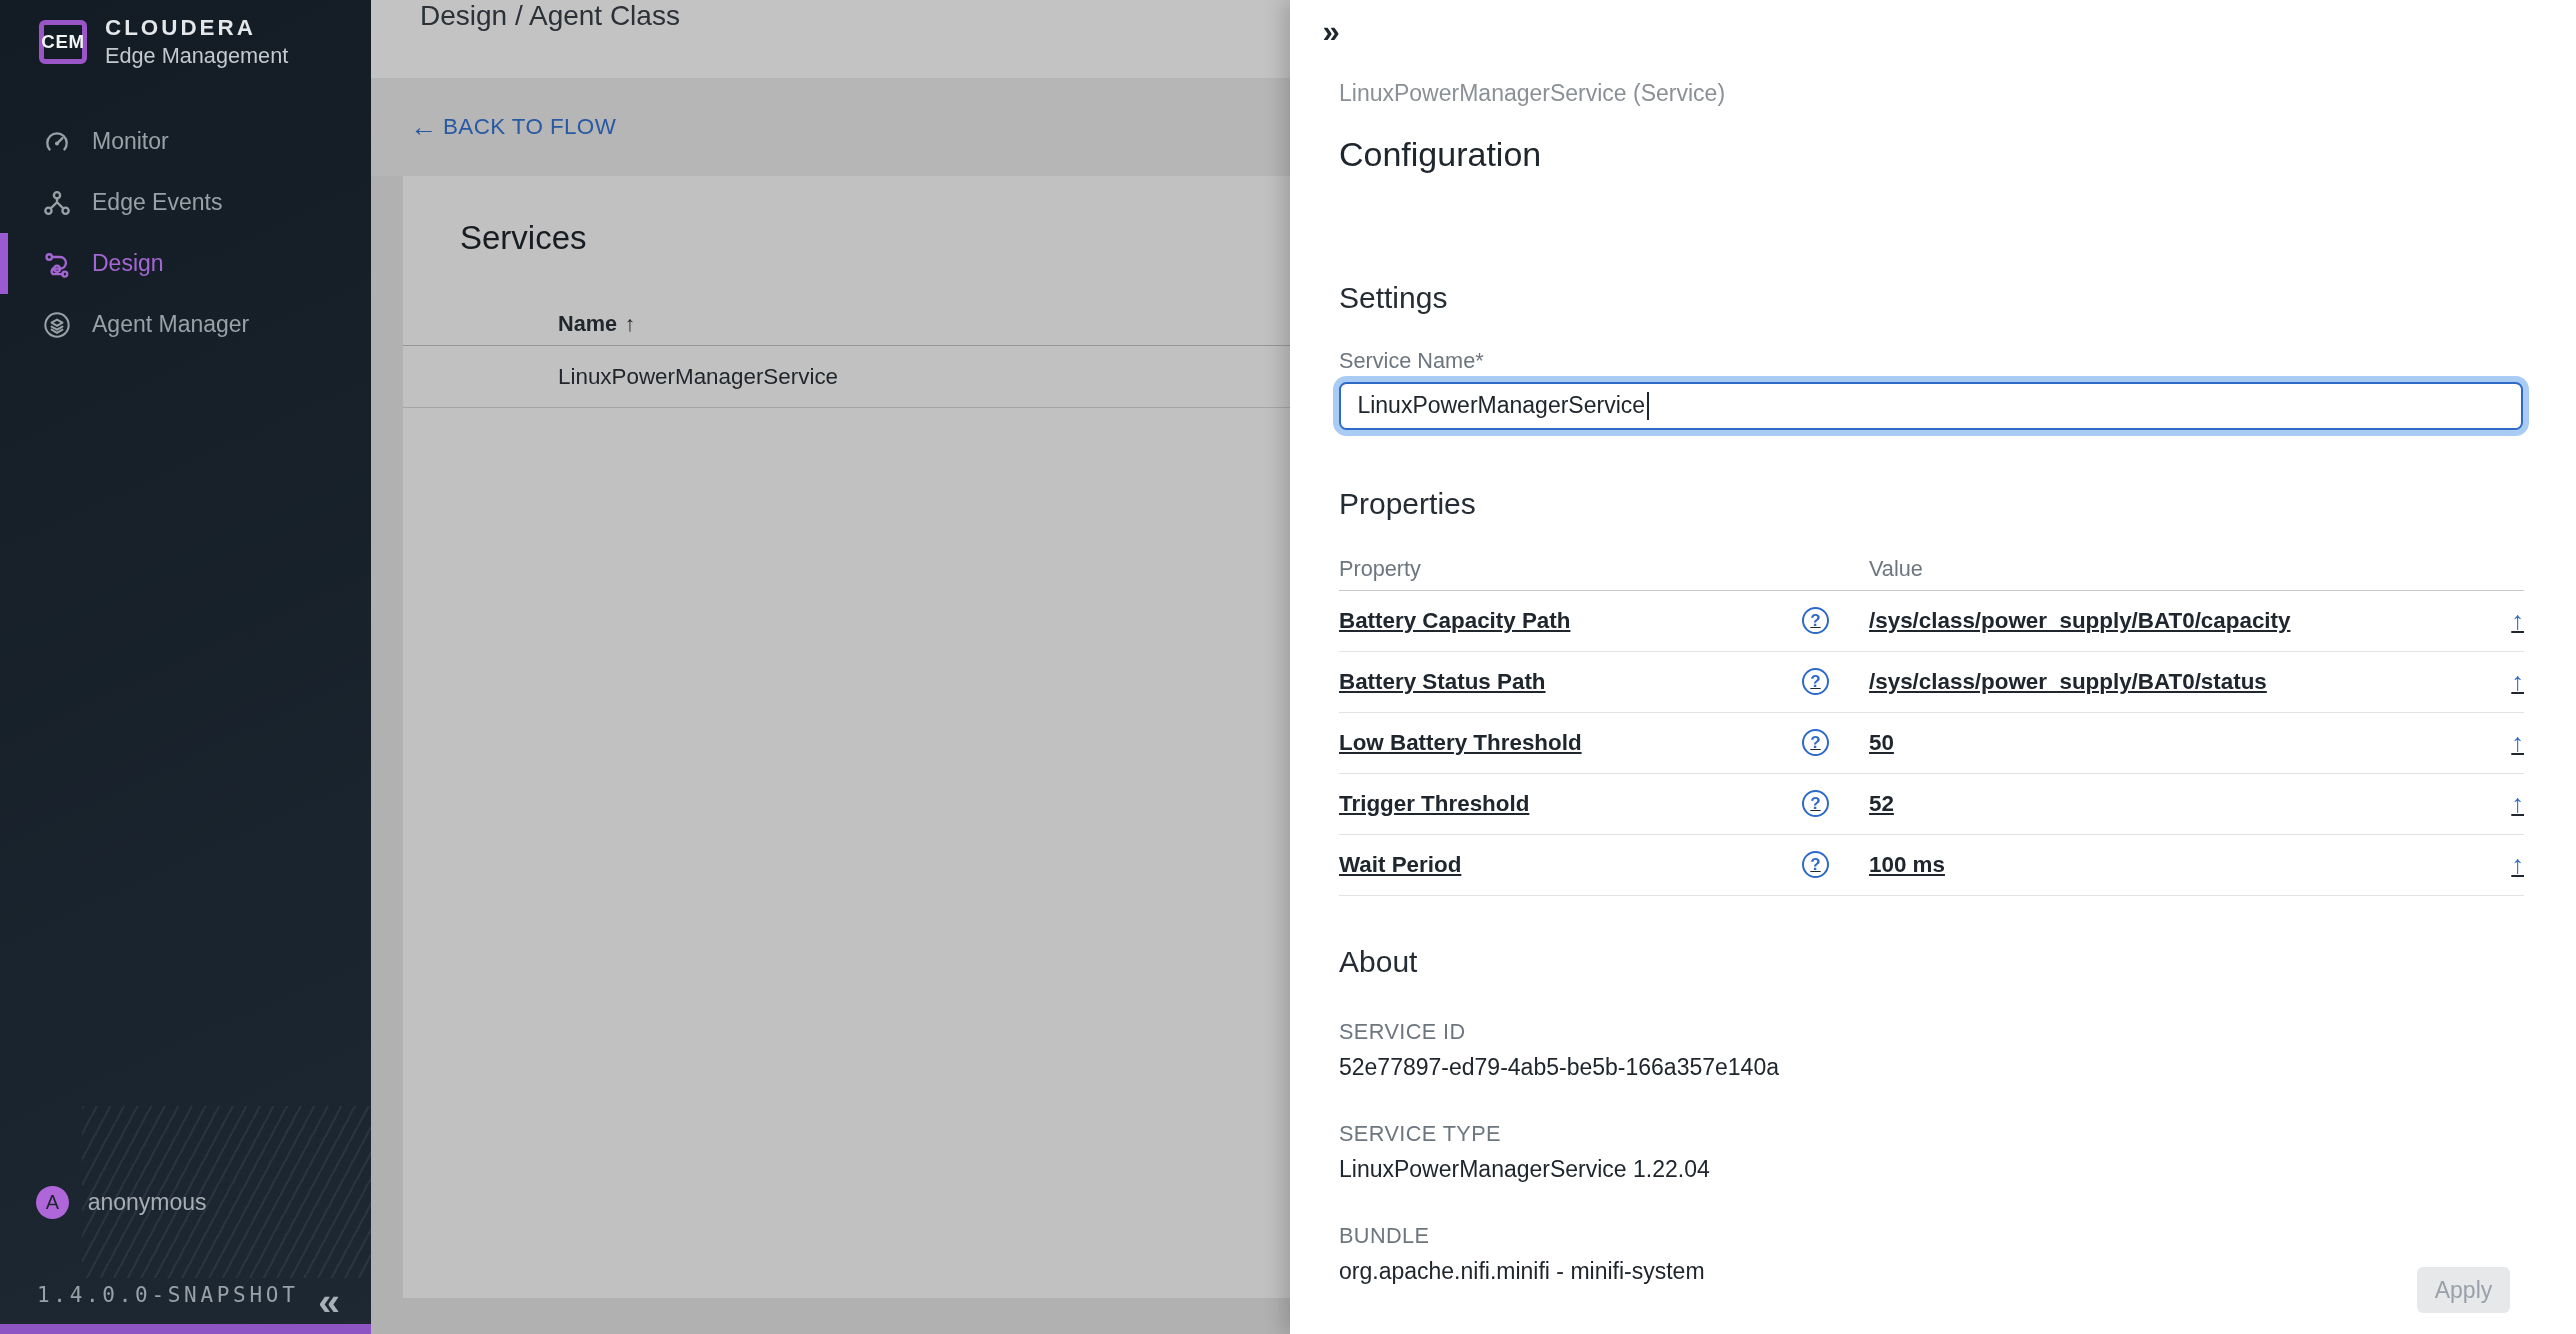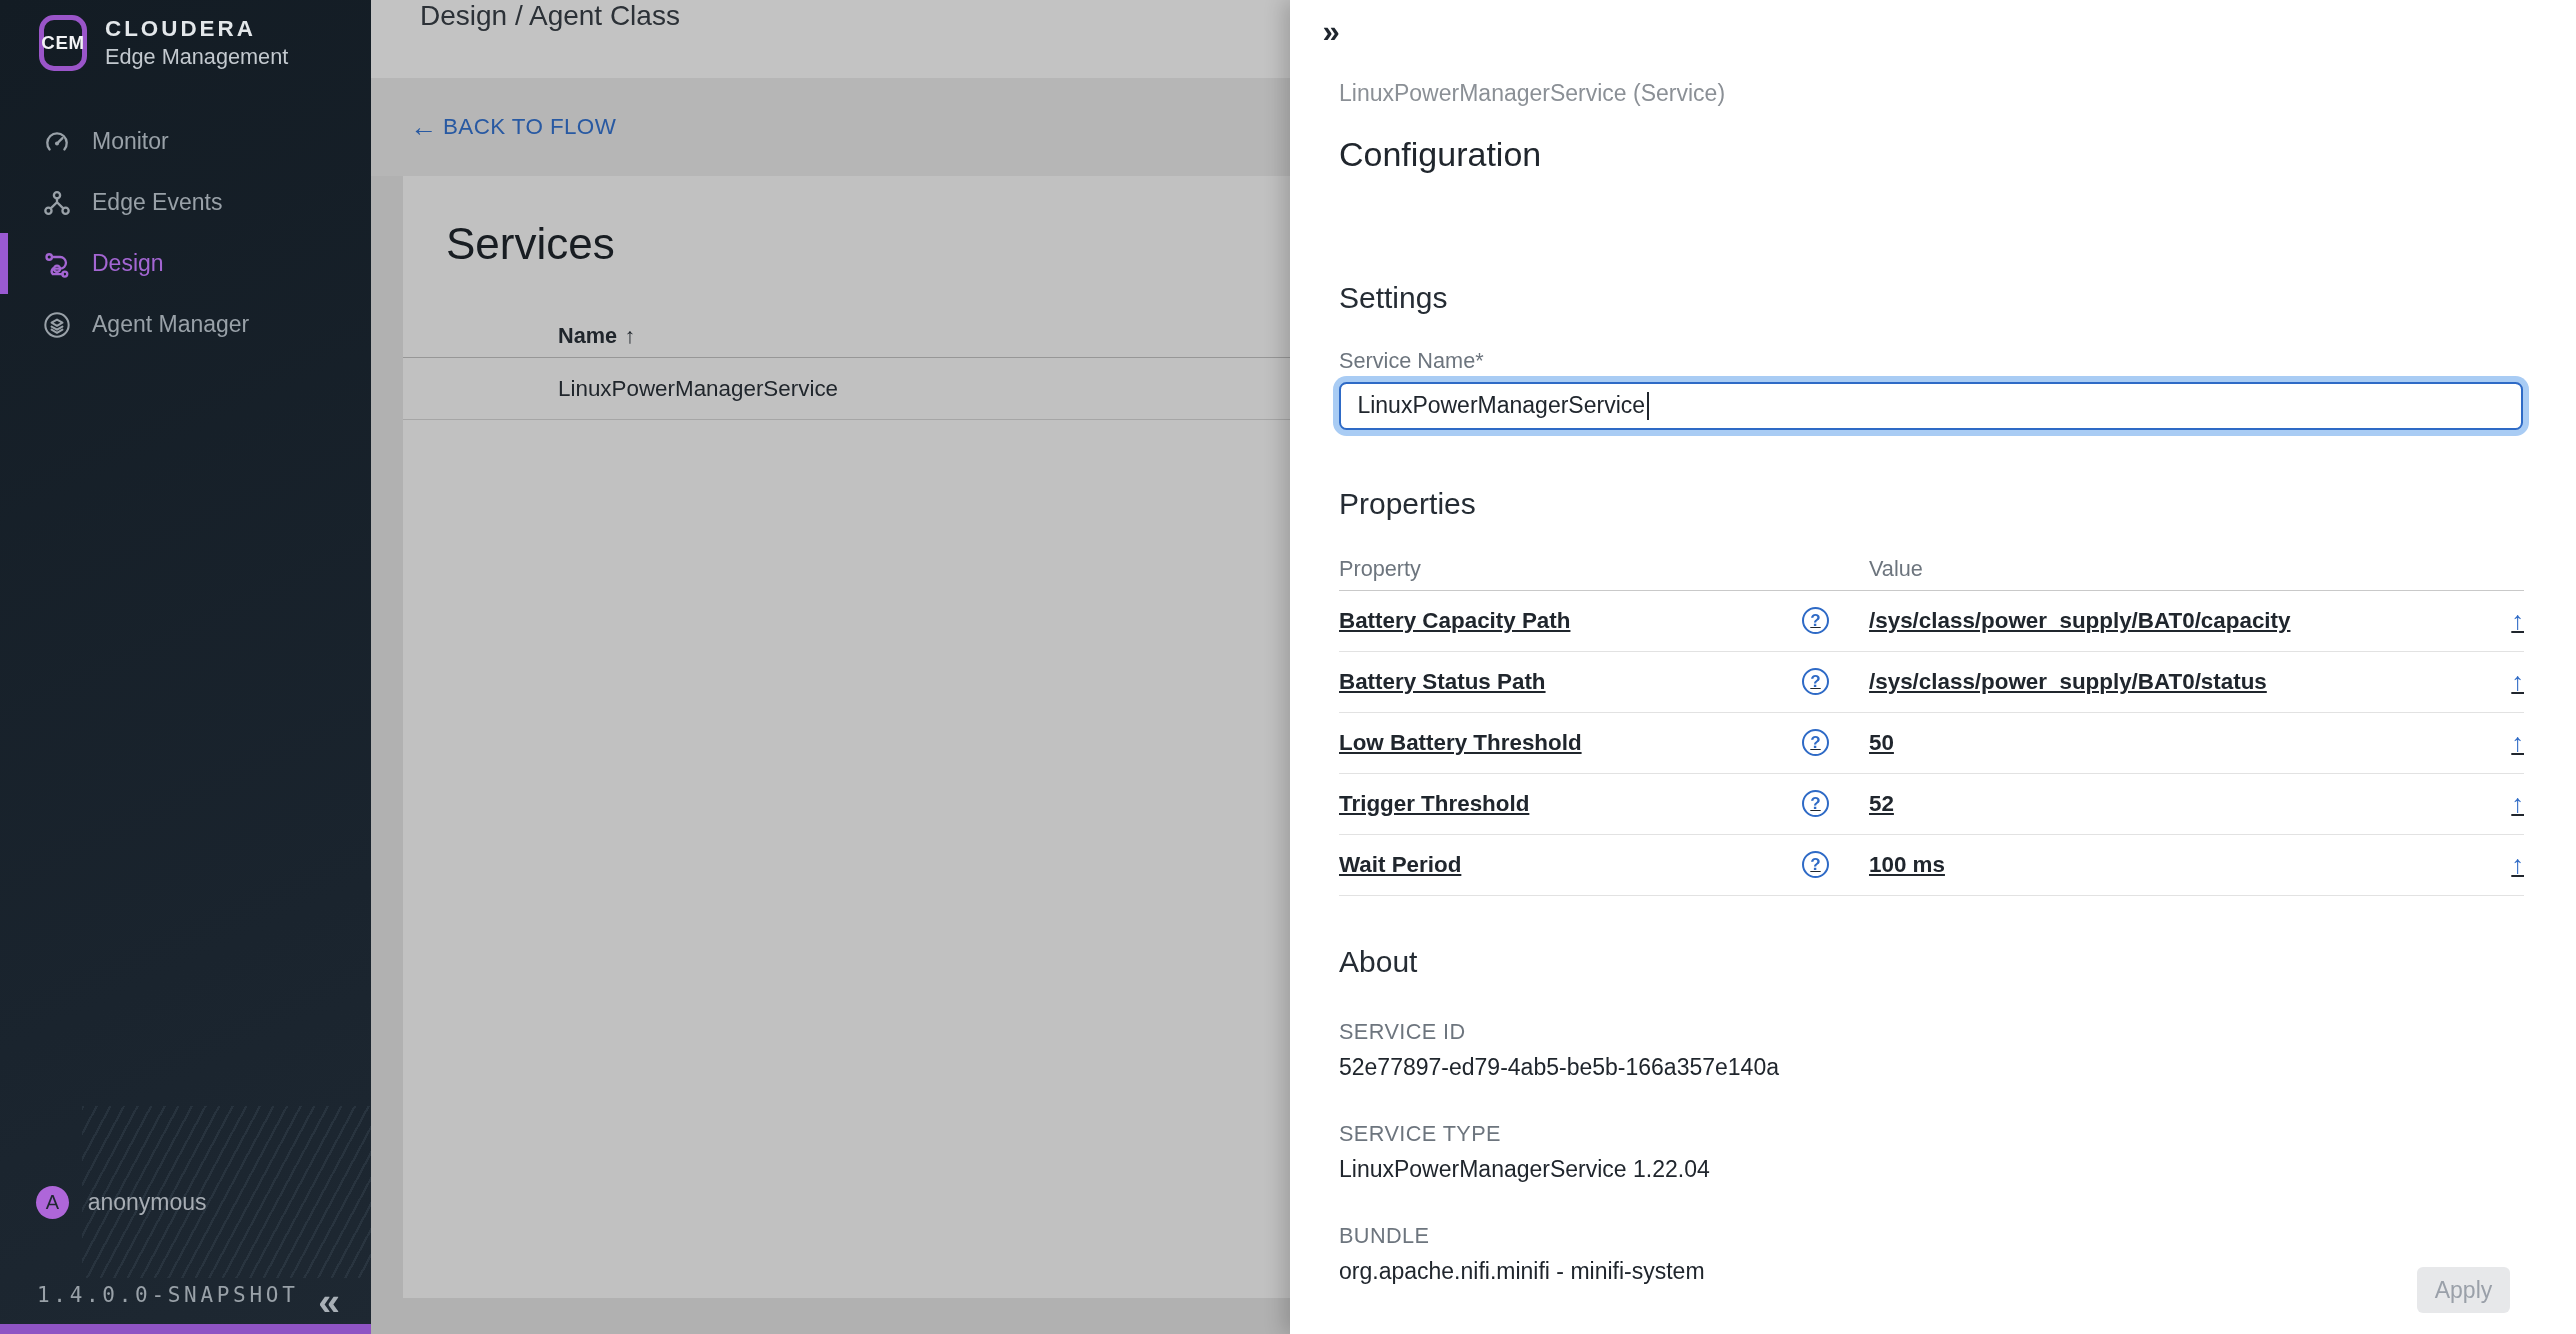--- a/index.html
+++ b/index.html
@@ -17,21 +17,21 @@
     background:linear-gradient(155deg,#131c24 0%,#1a242e 70%,#1e2832 100%);
     z-index:30; overflow:hidden;
   }
   .sidebar-stripes {
     position:absolute; left:82px; top:1106px; width:321px; height:172px;
     background:repeating-linear-gradient(118deg, rgba(160,185,205,0.09) 0 2.2px, transparent 2.2px 12px);
     pointer-events:none;
   }
   .logo-row { display:flex; align-items:center; padding:15px 0 0 39px; }
   .cem-badge {
-    width:48px; height:56px; border:5.2px solid #9a55c9; border-radius:15px;
+    width:48px; height:44px; border:5.2px solid #9a55c9; border-radius:6px;
     display:flex; align-items:center; justify-content:center;
     color:#f3f4f6; font-size:18.7px; font-weight:700; letter-spacing:0.7px;
     flex:0 0 auto;
   }
   .brand-block { margin-left:18px; }
   .brand-name { color:#e3e7ea; font-size:22.4px; font-weight:700; letter-spacing:3px; }
   .brand-product { color:#c3c9cf; font-size:21.7px; margin-top:2.2px; }
 
   .menu { position:absolute; left:0; top:111px; right:0; }
   .menu-item {
@@ -65,21 +65,21 @@
   .main-header { height:78px; background:#ffffff; display:flex; padding-left:49px; }
   .page-title { font-size:28px; color:#3a4148; font-weight:400; }
   .main-toolbar { height:98px; background:#eeeeee; display:flex; align-items:center; padding-left:39px; }
   .back-link { display:flex; align-items:center; color:#3575d4; cursor:pointer; }
   .back-arrow { font-size:27px; line-height:1; margin-right:6px; }
   .back-label { font-size:22.4px; font-weight:500; letter-spacing:0.4px; }
   .main-content { height:1159px; background:#e8e8e8; }
   .services-card {
     margin-left:32px; width:887px; height:1122px; background:#fdfdfd; padding-top:43px;
   }
-  .services-title { margin-left:43px; font-size:44px; color:#20262d; font-weight:400; }
+  .services-title { margin-left:57px; font-size:33px; color:#20262d; font-weight:400; }
   .services-table { margin-top:46px; }
   .svc-header-row {
     height:43px; display:flex; align-items:center; padding-left:155px;
     border-bottom:1.5px solid #c6c6c6; cursor:pointer;
   }
   .svc-col-name { font-size:21.7px; font-weight:600; color:#2b323a; }
   .svc-sort { font-size:21.7px; color:#2b323a; margin-left:7.5px; }
   .svc-row {
     height:62px; display:flex; align-items:center; padding-left:155px;
     border-bottom:1.5px solid #d9d9d9; font-size:22.4px; color:#2b323a; cursor:pointer;

